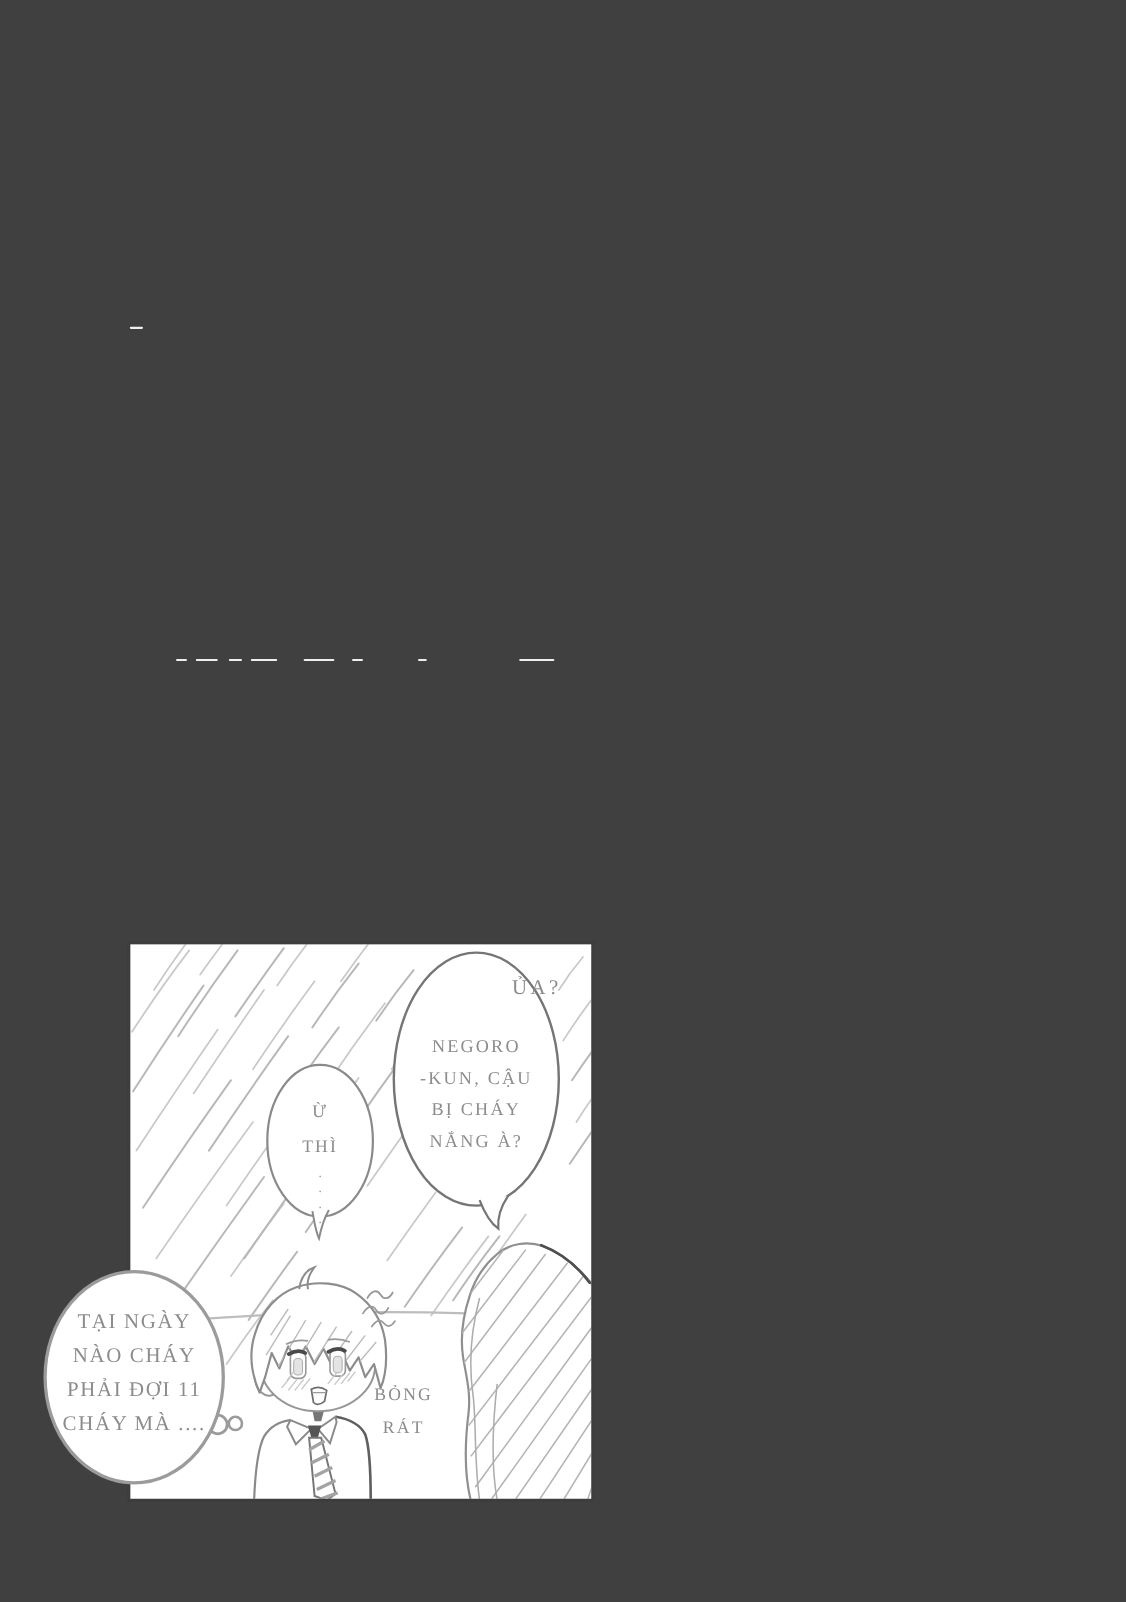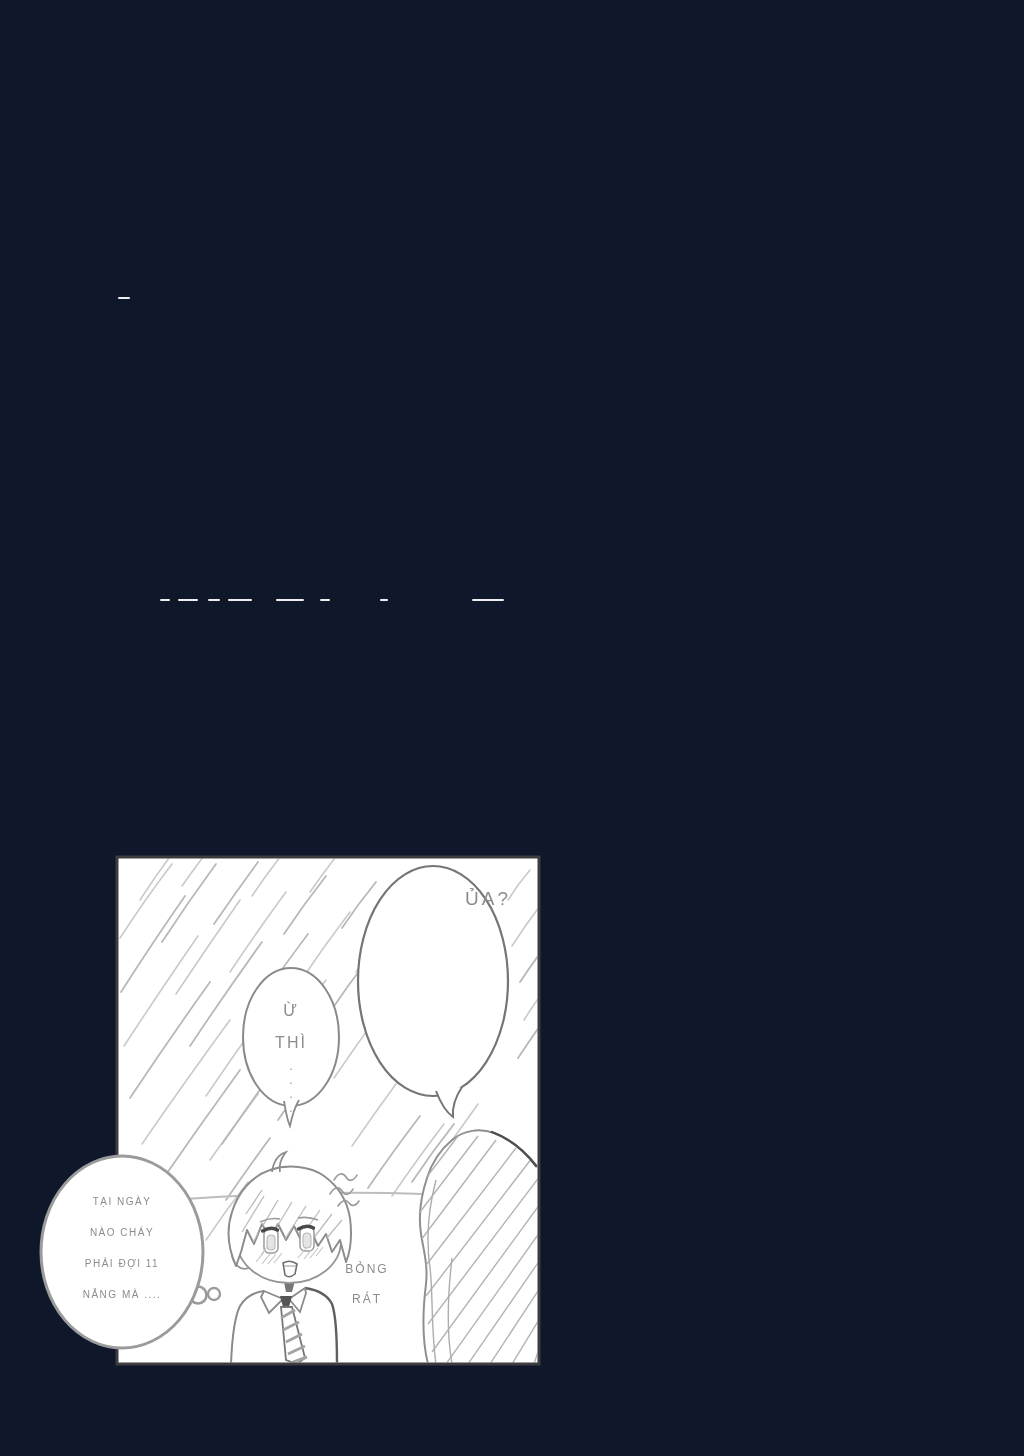--- a/index.html
+++ b/index.html
@@ -1,35 +1,35 @@
 <!DOCTYPE html>
 <html><head>
 <meta charset="utf-8">
 <style>
   html,body{margin:0;padding:0;background:#ffffff;}
   #manga-page{
-    position:relative;width:1024px;height:1456px;background:#0f172a;overflow:hidden;
-    font-family:Liberation Sans, sans-serif;
+    position:relative;width:1024px;height:1456px;background:#404040;overflow:hidden;
+    font-family:Liberation Serif, serif;
   }
   #art{position:absolute;left:0;top:0;width:1024px;height:1456px;}
   .lettering{
     position:absolute;color:#8c8c8c;text-align:center;
     letter-spacing:2px;line-height:29px;font-size:16px;font-weight:400;
     white-space:nowrap;
   }
   .lettering div{white-space:nowrap;}
   .t-exclaim{left:447px;top:884px;width:82px;font-size:19px;letter-spacing:3px;}
   .t-girl{left:358px;top:936px;width:150px;font-size:16.5px;line-height:29px;}
   .t-boy{left:259px;top:995px;width:64px;font-size:16px;line-height:32px;}
   .t-boy .v-dots{
     display:block;margin:0 auto;writing-mode:vertical-rl;text-orientation:upright;
     font-size:12px;line-height:12px;letter-spacing:0px;height:30px;color:#9a9a9a;
   }
-  .t-thought{left:44px;top:1186px;width:156px;font-size:10px;line-height:31px;letter-spacing:1.5px;}
-  .t-sfx{left:334px;top:1254px;width:66px;font-size:12px;line-height:30px;}
+  .t-thought{left:44px;top:1186px;width:156px;font-size:19px;line-height:31px;letter-spacing:1.5px;}
+  .t-sfx{left:334px;top:1254px;width:66px;font-size:16px;line-height:30px;}
   .faint{position:absolute;background:#efefef;height:2px;border-radius:1px;}
 </style>
 </head>
 <body>
 
 <div id="manga-page">
 
   <div class="faint" style="left:118px;top:297px;width:12px;"></div>
   <div class="faint" style="left:160px;top:599px;width:10px;"></div>
   <div class="faint" style="left:178px;top:599px;width:20px;"></div>
@@ -207,32 +207,38 @@
 
     <g>
       <circle cx="198" cy="1295" r="8.5" fill="#ffffff" stroke="#9b9b9b" stroke-width="2.6"></circle>
       <ellipse cx="122" cy="1252" rx="81" ry="96" fill="#ffffff" stroke="#9b9b9b" stroke-width="3"></ellipse>
       <circle cx="214" cy="1294" r="6" fill="#ffffff" stroke="#9b9b9b" stroke-width="2.4"></circle>
     </g>
   </svg>
 
   <div class="lettering t-exclaim">ỦA?</div>
 
+  <div class="lettering t-girl">
+    <div>NEGORO</div>
+    <div>-KUN, CẬU</div>
+    <div>BỊ CHÁY</div>
+    <div>NẮNG À?</div>
+  </div>
 
   <div class="lettering t-boy">
     <div>Ừ</div>
     <div>THÌ</div>
     <span class="v-dots">....</span>
   </div>
 
   <div class="lettering t-thought">
     <div>TẠI NGÀY</div>
     <div>NÀO CHÁY</div>
     <div>PHẢI ĐỢI 11</div>
-    <div>NẮNG MÀ ....</div>
+    <div>CHÁY MÀ ....</div>
   </div>
 
   <div class="lettering t-sfx">
     <div>BỎNG</div>
     <div>RÁT</div>
   </div>
 
 </div>
 
 </body></html>

